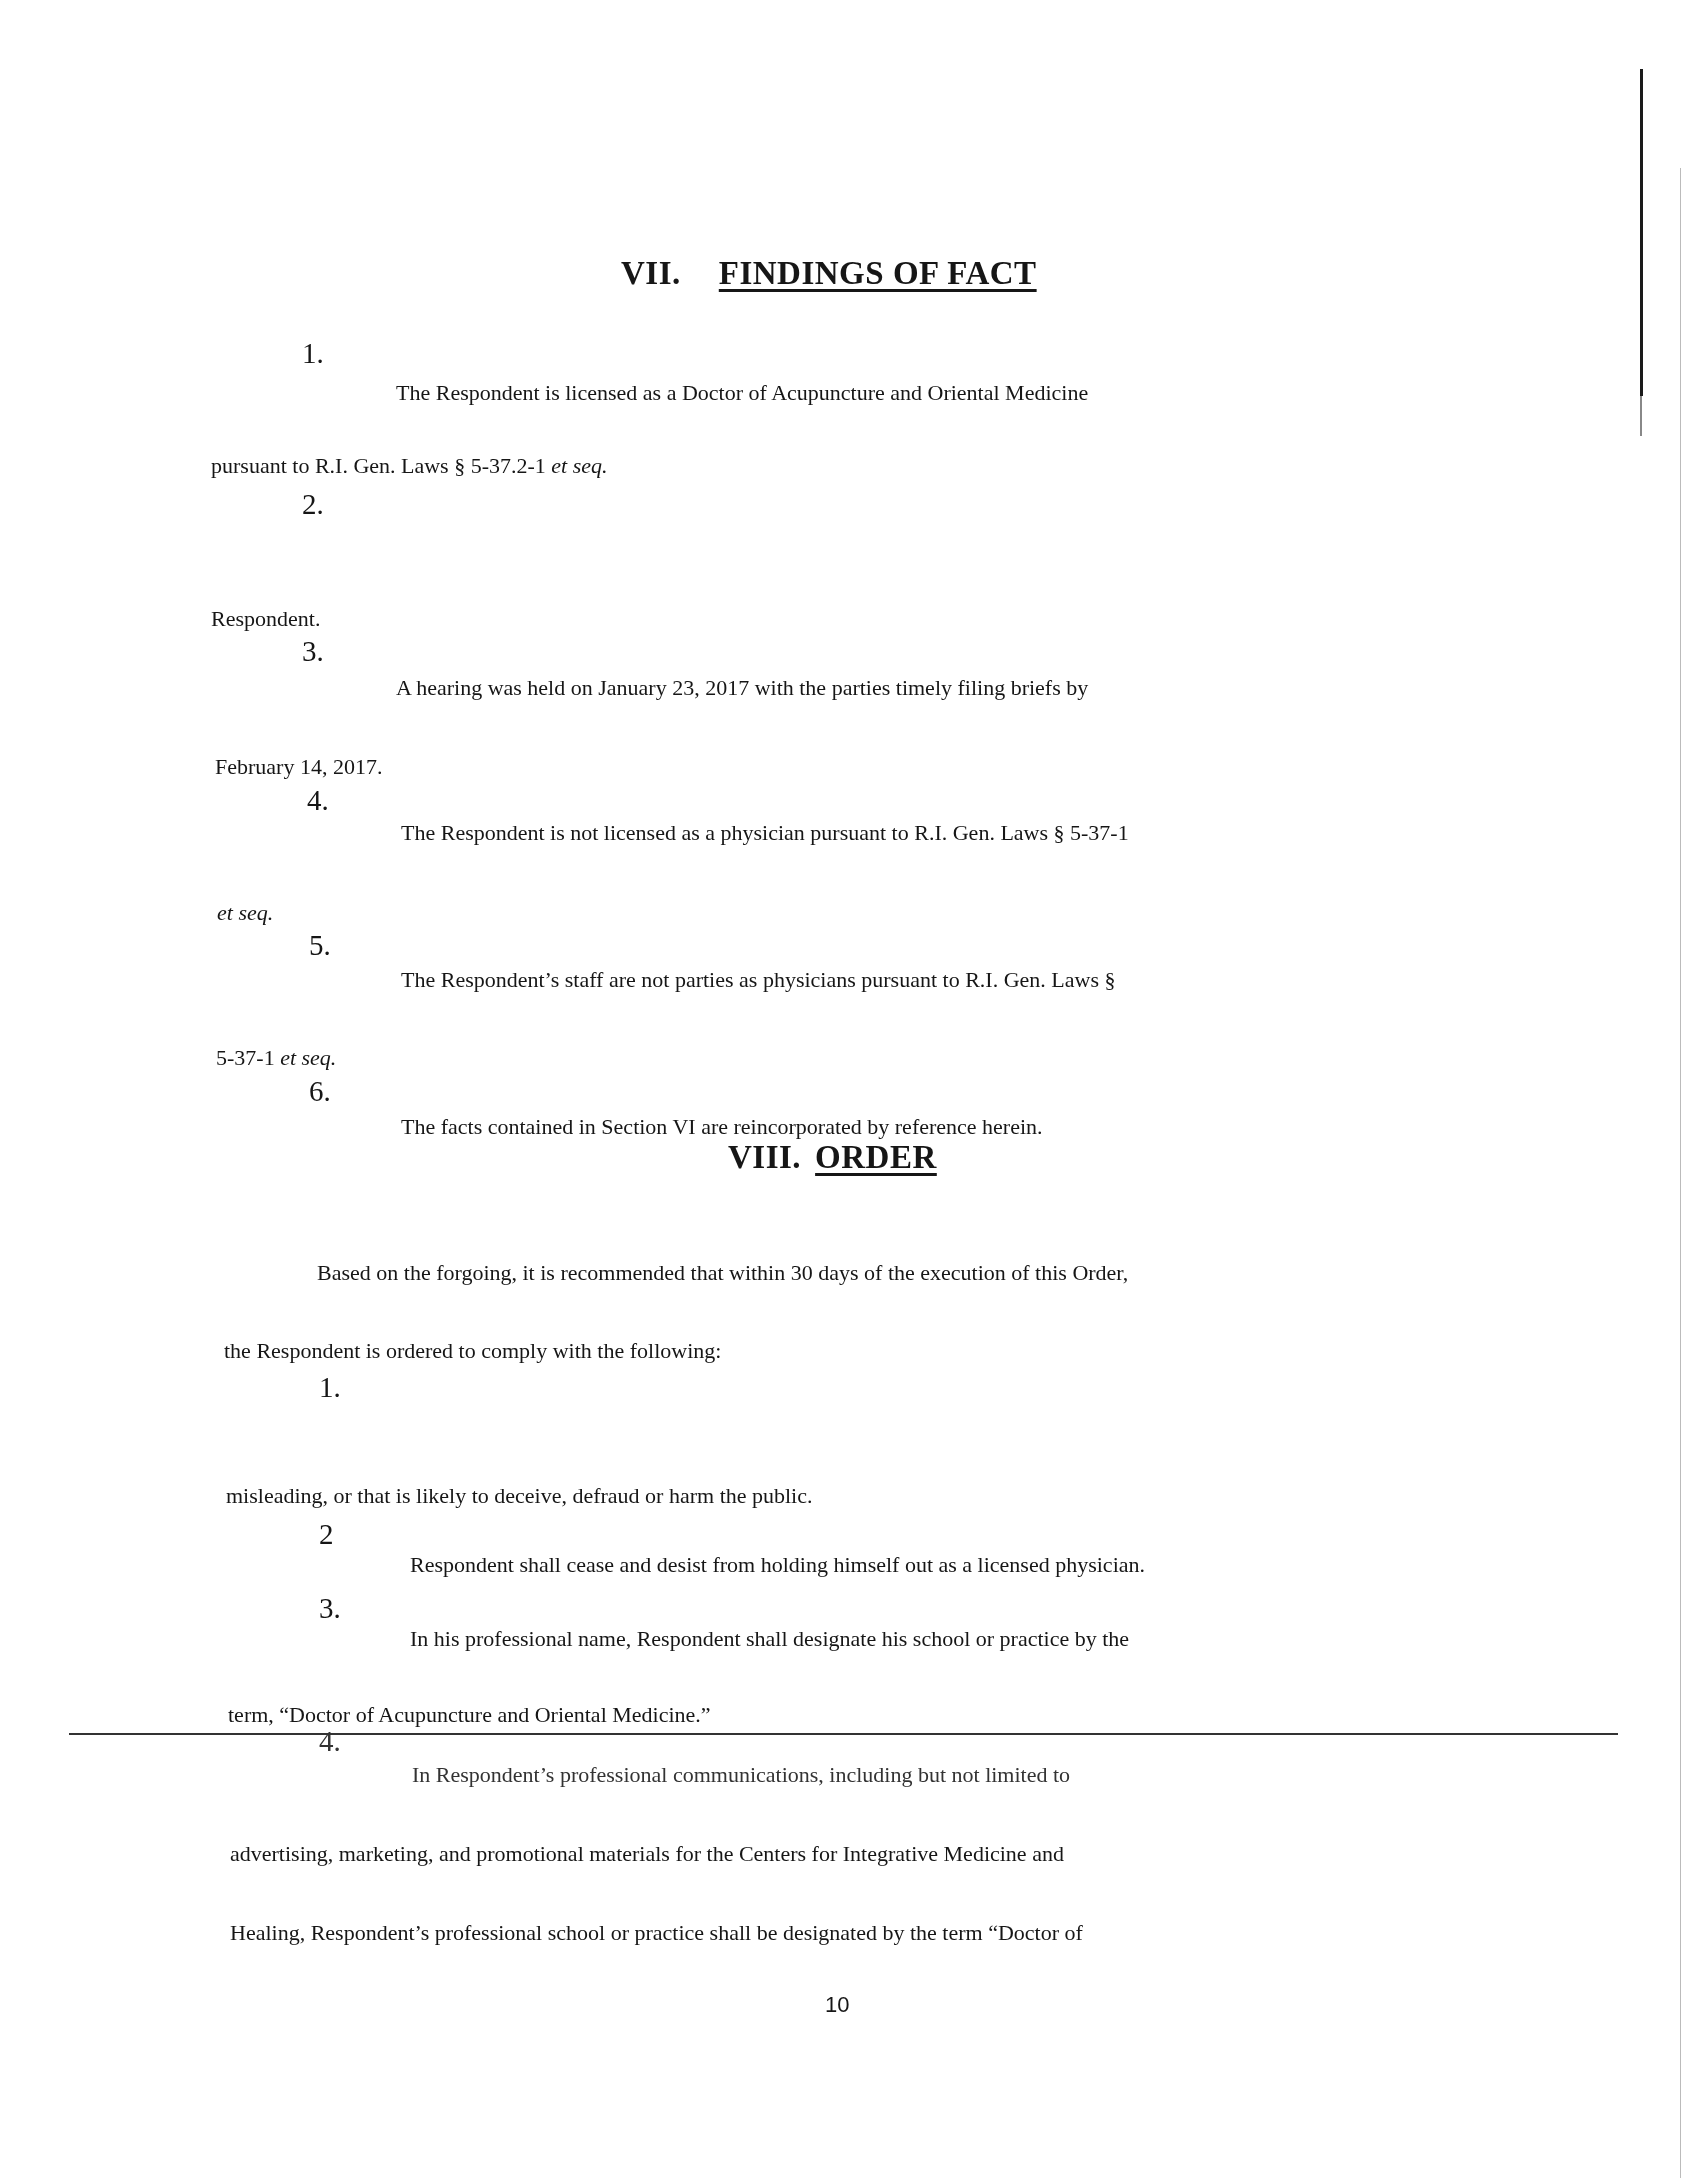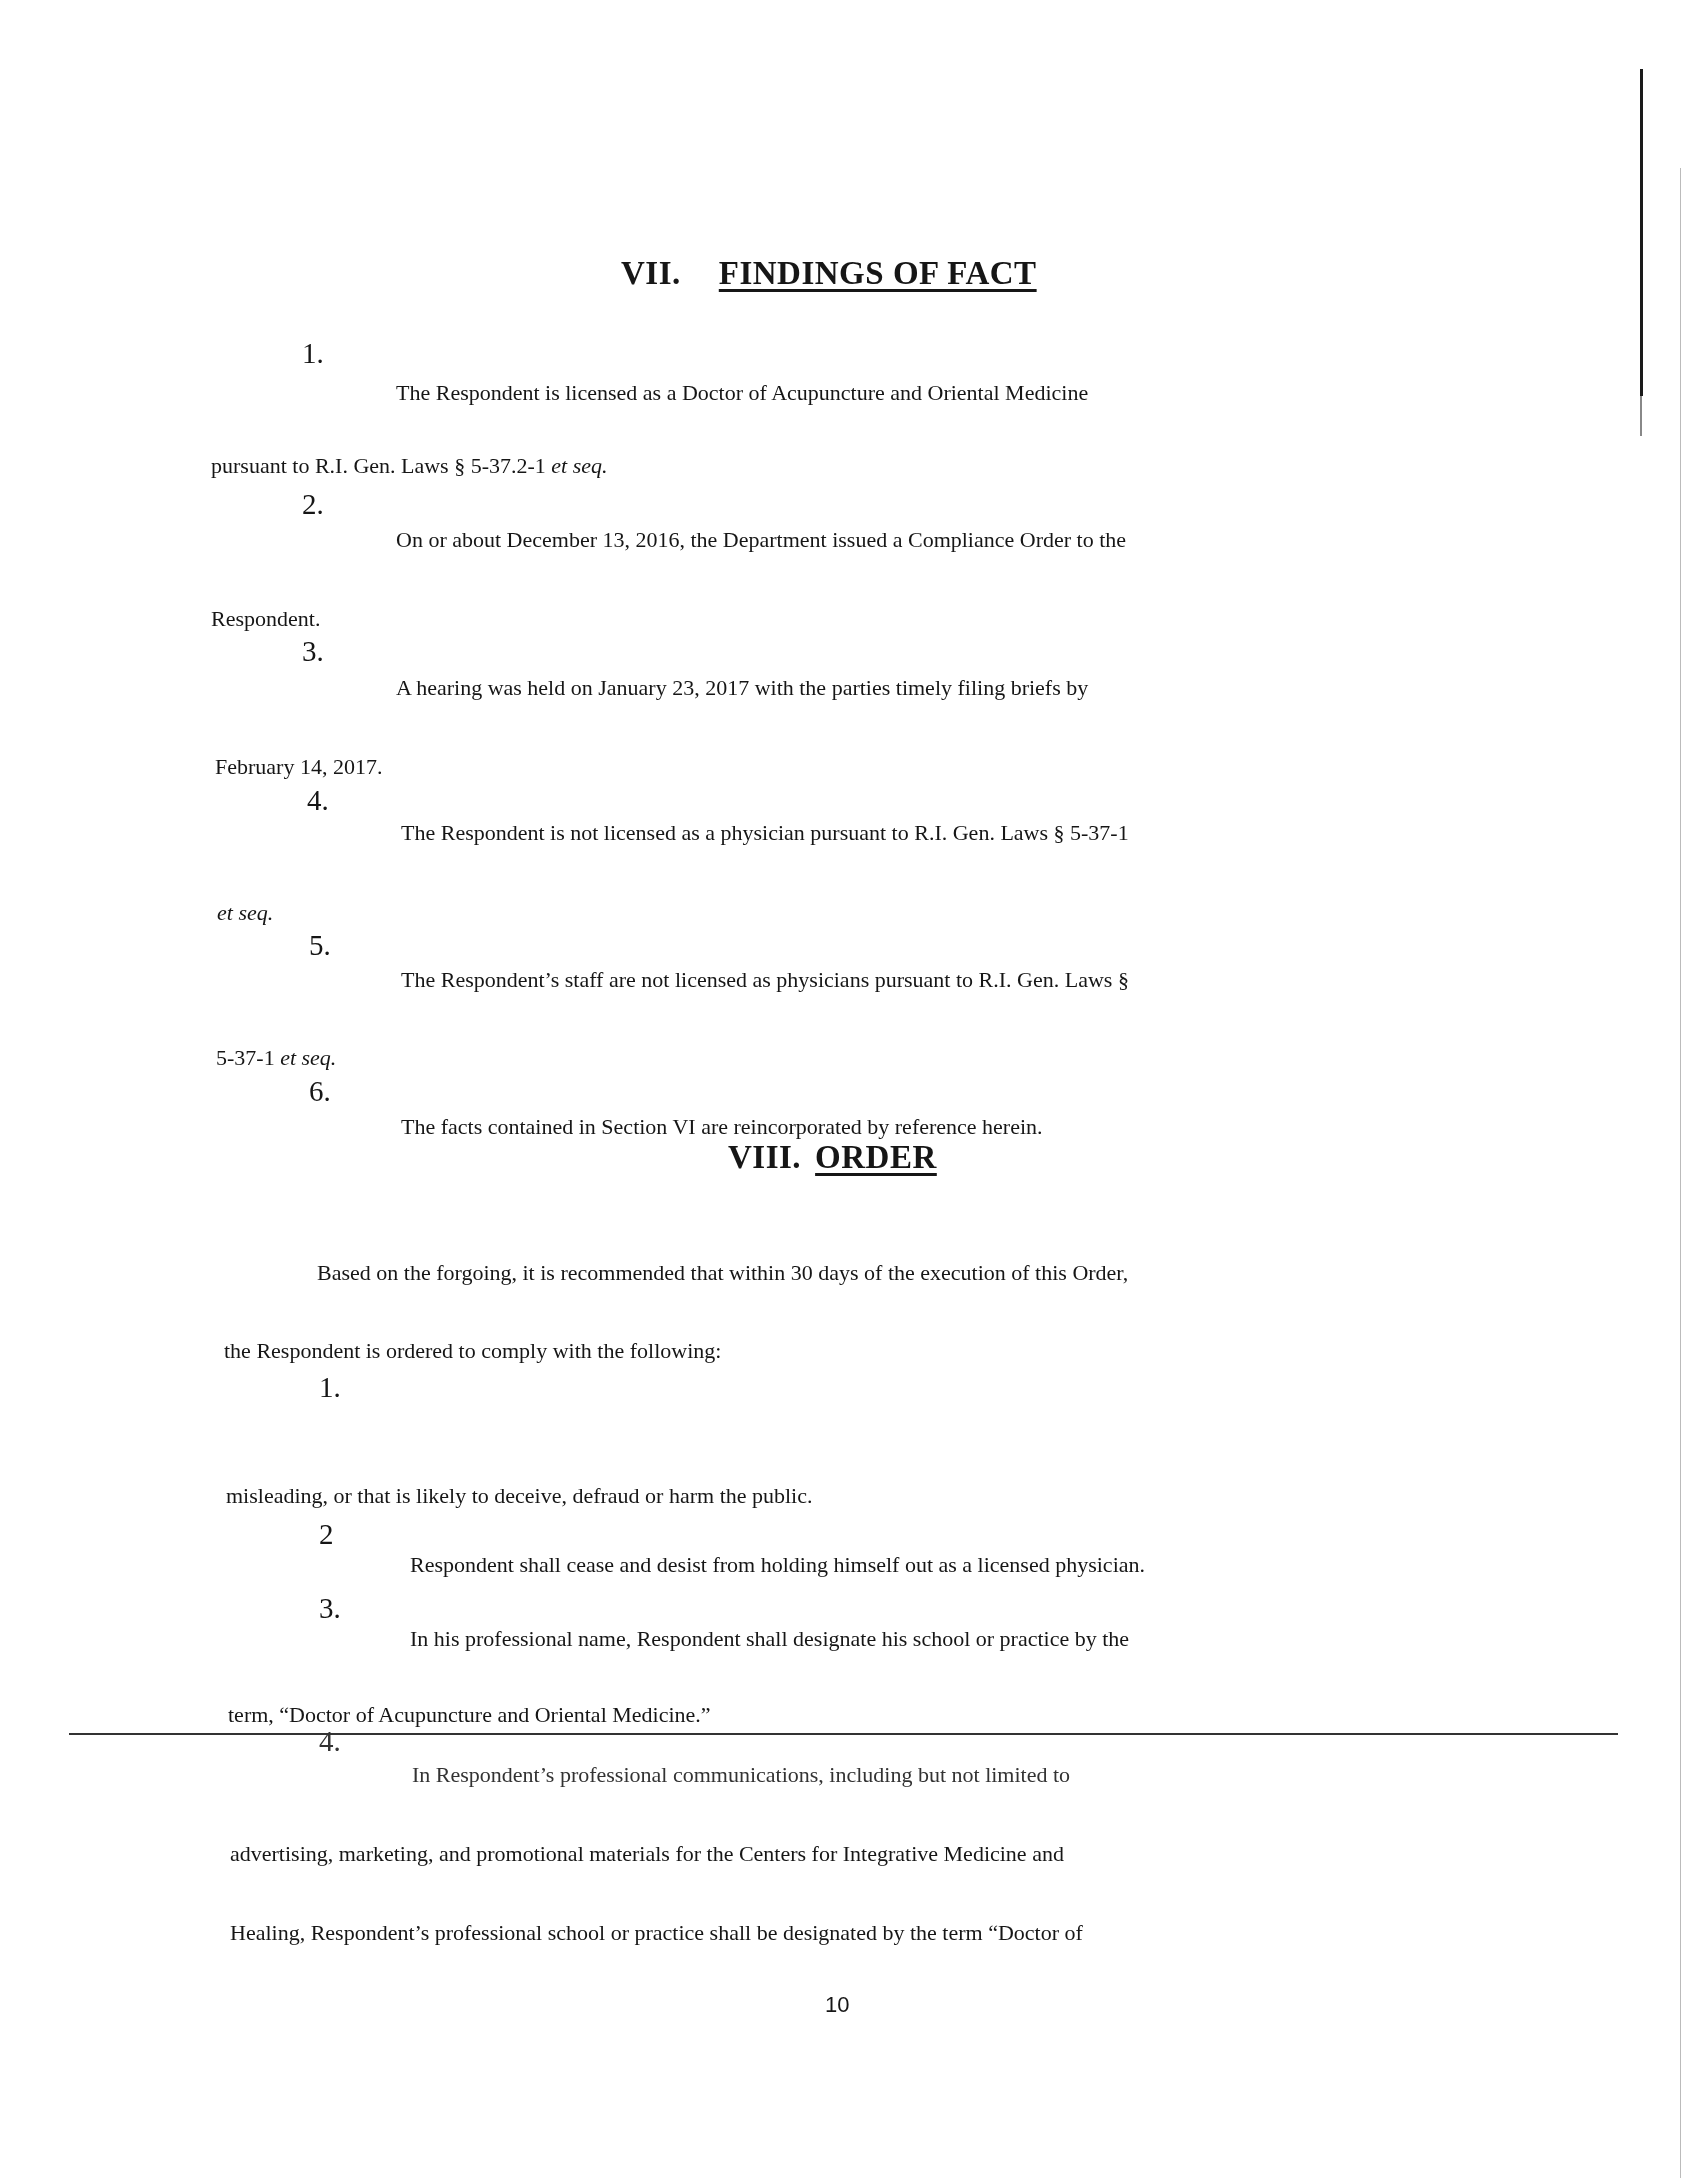--- a/index.html
+++ b/index.html
@@ -29,33 +29,32 @@
 
   <div class="heading" style="left:621px; top:255px;">
     <span class="num">VII.</span><span class="title">FINDINGS OF FACT</span>
   </div>
 
   <div class="num-label" style="left:302px; top:337px;">1.</div>
   <div class="line" style="left:396px; top:333px;">The Respondent is licensed as a Doctor of Acupuncture and Oriental Medicine</div>
   <div class="line" style="left:211px; top:406px;"><span>pursuant to R.I. Gen. Laws § 5-37.2-1 </span><span class="it">et seq.</span></div>
 
   <div class="num-label" style="left:302px; top:488px;">2.</div>
-  <div class="line" style="left:396px; top:480px;">On or about December 13, 2016, the Department issued a Compliance Order to the</div>
   <div class="line" style="left:211px; top:559px;text-align:right;">Respondent.</div>
 
   <div class="num-label" style="left:302px; top:635px;">3.</div>
   <div class="line" style="left:396px; top:628px;">A hearing was held on January 23, 2017 with the parties timely filing briefs by</div>
   <div class="line" style="left:215px; top:707px;">February 14, 2017.</div>
 
   <div class="num-label" style="left:307px; top:784px;">4.</div>
   <div class="line" style="left:401px; top:773px;">The Respondent is not licensed as a physician pursuant to R.I. Gen. Laws § 5-37-1</div>
   <div class="line it" style="left:217px; top:853px;">et seq.</div>
 
   <div class="num-label" style="left:309px; top:929px;">5.</div>
-  <div class="line" style="left:401px; top:920px;">The Respondent’s staff are not licensed as physicians pursuant to R.I. Gen. Laws §</div>
+  <div class="line" style="left:401px; top:920px;">The Respondent’s staff are not parties as physicians pursuant to R.I. Gen. Laws §</div>
   <div class="line" style="left:216px; top:998px;"><span>5-37-1 </span><span class="it">et seq.</span></div>
 
   <div class="num-label" style="left:309px; top:1075px;">6.</div>
   <div class="line" style="left:401px; top:1067px;">The facts contained in Section VI are reincorporated by reference herein.</div>
 
   <div class="heading" style="left:728px; top:1139px;">
     <span class="num" style="margin-right:14px;">VIII.</span><span class="title">ORDER</span>
   </div>
 
   <div class="line" style="left:317px; top:1213px;">Based on the forgoing, it is recommended that within 30 days of the execution of this Order,</div>

